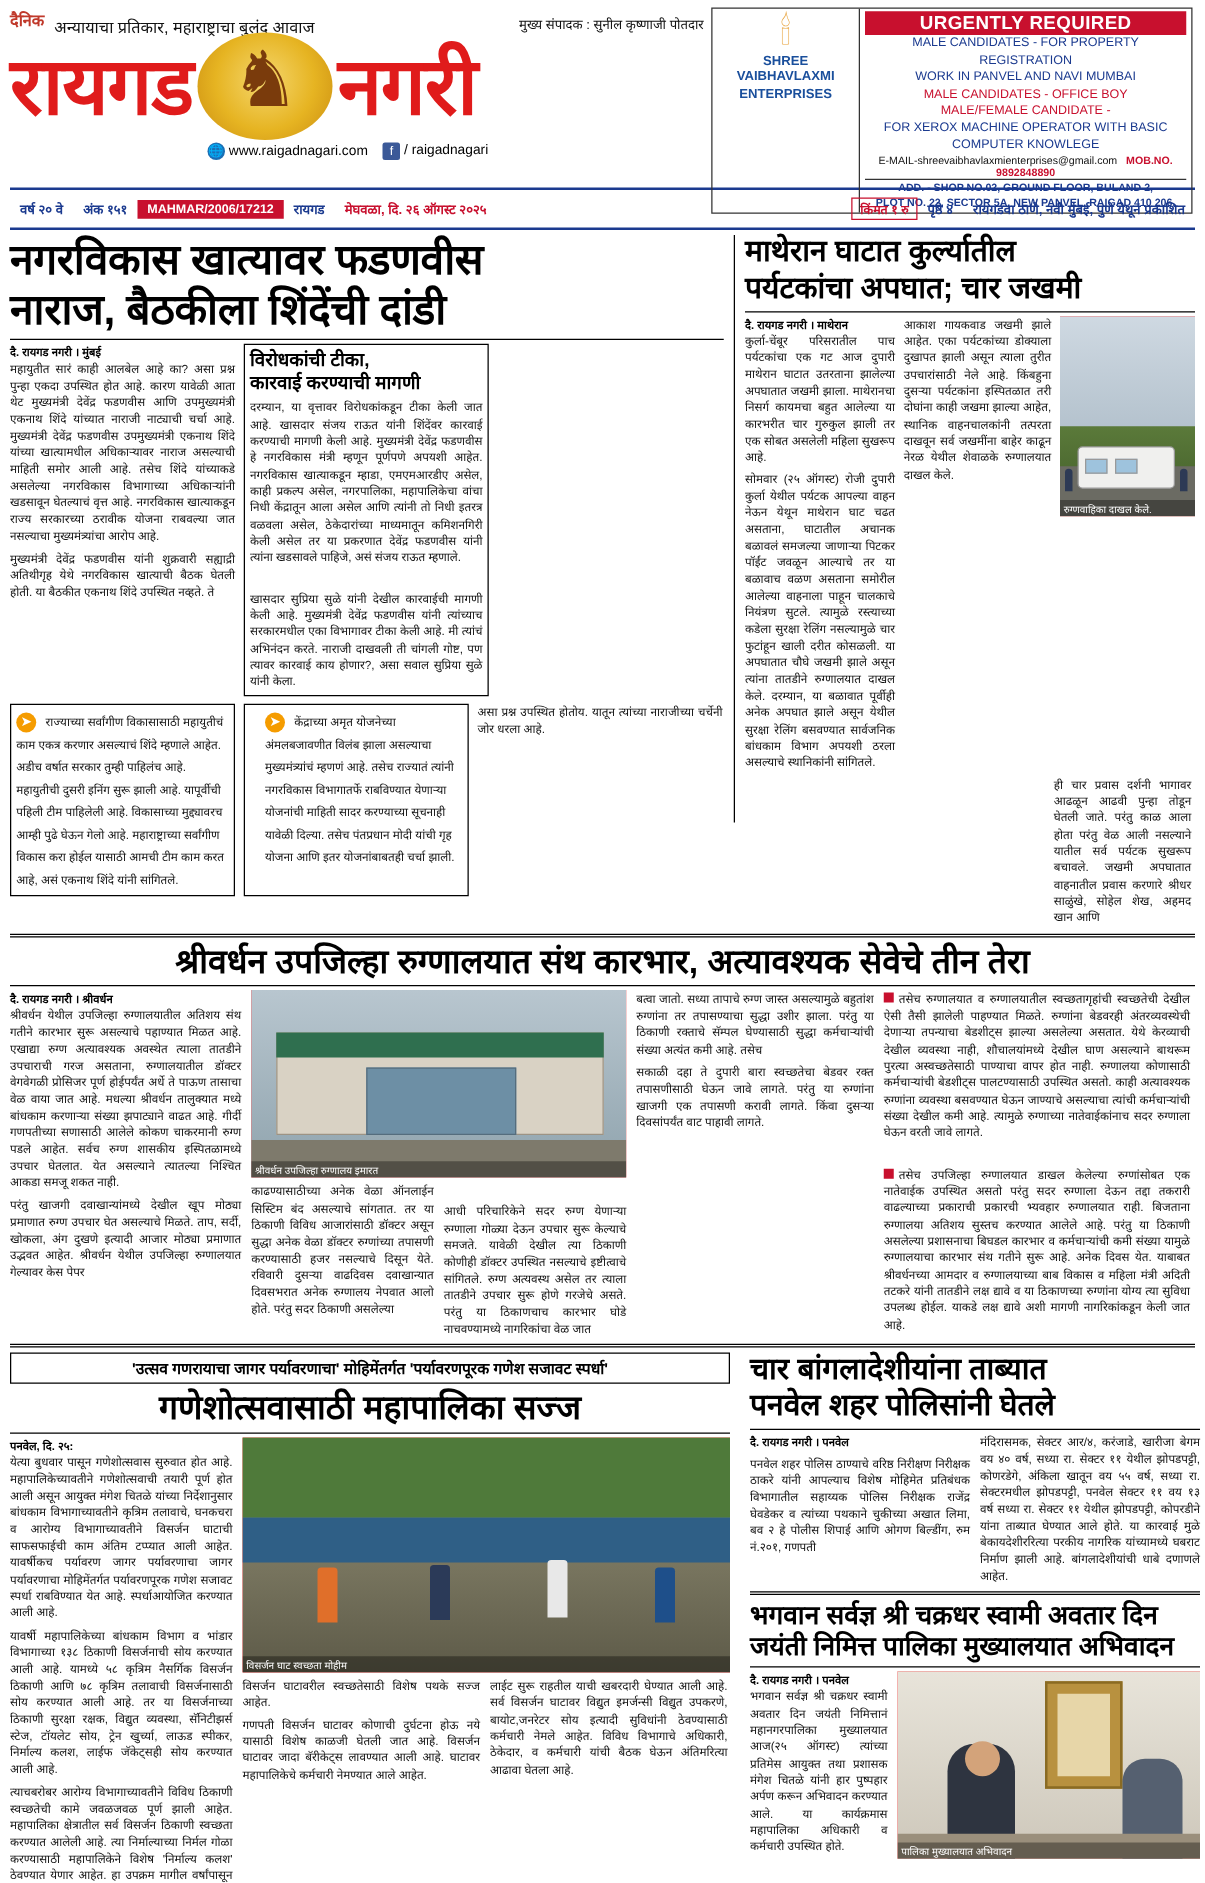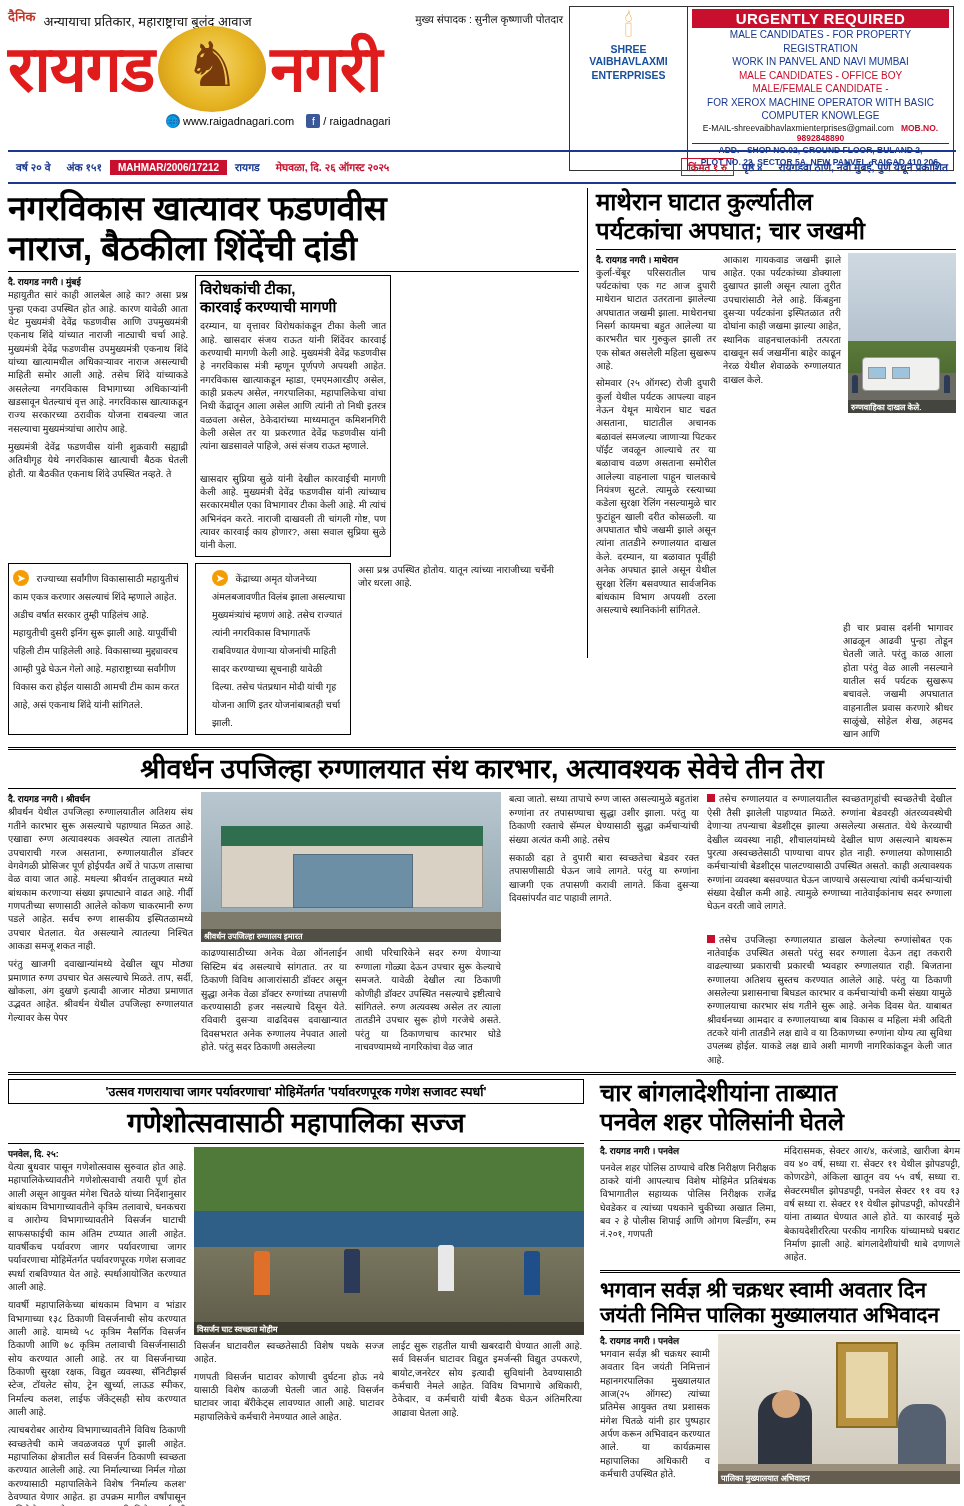--- a/index.html
+++ b/index.html
@@ -54,21 +54,21 @@
 
   hr.rule { border:0; border-top:1px solid #000; margin:3px 0; }
   .dbl { border-top:3px double #000; margin:4px 0; }
 
   
   .hl1 { font-size:34px; font-weight:bold; line-height:1.18; letter-spacing:-.3px; }
   .hl2 { font-size:24px; font-weight:bold; line-height:1.2; }
   .hl3 { font-size:27px; font-weight:bold; line-height:1.18; }
   .body { font-size:9.4px; line-height:1.42; text-align:justify; color:#111; }
   .byline { font-size:9px; font-weight:bold; }
-  .photo { background:#ef4444; position:relative; overflow:hidden;font-weight:bold; }
+  .photo { background:#ef4444; position:relative; overflow:hidden; }
   .photo .cap { position:absolute; bottom:0; left:0; right:0; font-size:8px; background:rgba(0,0,0,.35); color:#fff; padding:1px 3px;}
 
   
   .cols { display:flex; gap:8px; }
   .sep { width:1px; background:#000; }
 
   .boxed { border:1px solid #000; padding:4px; }
   .boxhead { font-size:15px; font-weight:bold; line-height:1.2; margin-bottom:3px; }
   .circled { display:inline-block; width:16px; height:16px; border-radius:50%; background:#f59c00; color:#fff; font-size:11px; text-align:center; line-height:16px; margin-right:3px;}
   .sqmark { display:inline-block; width:8px; height:8px; background:#c8102e; margin-right:4px; }
@@ -165,21 +165,21 @@
             <div class="body" style="margin-top:19px;">खासदार सुप्रिया सुळे यांनी देखील कारवाईची मागणी केली आहे. मुख्यमंत्री देवेंद्र फडणवीस यांनी त्यांच्याच सरकारमधील एका विभागावर टीका केली आहे. मी त्यांचं अभिनंदन करते. नाराजी दाखवली ती चांगली गोष्ट, पण त्यावर कारवाई काय होणार?, असा सवाल सुप्रिया सुळे यांनी केला.</div>
           </div>
         </div>
       </div>
 
       <div class="cols" style="gap:7px;margin-top:6px;">
         <div style="width:180px;" class="boxed">
           <span class="circled">➤</span>
           <span class="body">राज्याच्या सर्वांगीण विकासासाठी महायुतीचं काम एकत्र करणार असल्याचं शिंदे म्हणाले आहेत. अडीच वर्षात सरकार तुम्ही पाहिलंच आहे. महायुतीची दुसरी इनिंग सुरू झाली आहे. यापूर्वीची पहिली टीम पाहिलेली आहे. विकासाच्या मुद्द्यावरच आम्ही पुढे घेऊन गेलो आहे. महाराष्ट्राच्या सर्वांगीण विकास करा होईल यासाठी आमची टीम काम करत आहे, असं एकनाथ शिंदे यांनी सांगितले.</span>
         </div>
-        <div style="width:156px;padding-left:16px;" class="boxed">
+        <div style="width:180px;padding-left:16px;" class="boxed">
           <span class="circled">➤</span>
           <span class="body">केंद्राच्या अमृत योजनेच्या अंमलबजावणीत विलंब झाला असल्याचा मुख्यमंत्र्यांचं म्हणणं आहे. तसेच राज्यातं त्यांनी नगरविकास विभागातर्फे राबविण्यात येणाऱ्या योजनांची माहिती सादर करण्याच्या सूचनाही यावेळी दिल्या. तसेच पंतप्रधान मोदी यांची गृह योजना आणि इतर योजनांबाबतही चर्चा झाली.</span>
         </div>
         <div style="width:196px;">
           <div class="body">असा प्रश्न उपस्थित होतोय. यातून त्यांच्या नाराजीच्या चर्चेनी जोर धरला आहे.</div>
         </div>
       </div>
     </div>
 
     <div class="sep" style="height:470px"></div>
@@ -237,21 +237,21 @@
           <div class="ph-bld" style="left:20px;top:34px;width:262px;height:82px;background:#d9d2c4;border:1px solid #9c9384"></div>
           <div style="position:absolute;left:20px;top:34px;width:262px;height:20px;background:#2f6f4f"></div>
           <div style="position:absolute;left:92px;top:62px;width:120px;height:54px;background:#6d8fa5;border:1px solid #556d7d"></div>
           <div style="position:absolute;left:0;right:0;bottom:0;height:30px;background:#7e7a6c"></div>
           <div class="cap">श्रीवर्धन उपजिल्हा रुग्णालय इमारत</div>
         </div>
         <div class="cols" style="gap:8px;margin-top:4px;">
           <div style="width:146px;">
             <div class="body">काढण्यासाठीच्या अनेक वेळा ऑनलाईन सिस्टिम बंद असल्याचे सांगतात. तर या ठिकाणी विविध आजारांसाठी डॉक्टर असून सुद्धा अनेक वेळा डॉक्टर रुग्णांच्या तपासणी करण्यासाठी हजर नसल्याचे दिसून येते. रविवारी दुसऱ्या वाढदिवस दवाखान्यात दिवसभरात अनेक रुग्णालय नेपवात आलो होते. परंतु सदर ठिकाणी असलेल्या</div>
           </div>
-          <div style="width:146px;">
+          <div style="width:146px;margin-top:16px;">
             <div class="body">आधी परिचारिकेने सदर रुग्ण येणाऱ्या रुग्णाला गोळ्या देऊन उपचार सुरू केल्याचे समजते. यावेळी देखील त्या ठिकाणी कोणीही डॉक्टर उपस्थित नसल्याचे इष्टीत्वाचे सांगितले. रुग्ण अत्यवस्थ असेल तर त्याला तातडीने उपचार सुरू होणे गरजेचे असते. परंतु या ठिकाणचाच कारभार घोडे नाचवण्यामध्ये नागरिकांचा वेळ जात</div>
           </div>
         </div>
       </div>
       <div style="width:190px;">
         <div class="body">बत्वा जातो. सध्या तापाचे रुग्ण जास्त असल्यामुळे बहुतांश रुग्णांना तर तपासण्याचा सुद्धा उशीर झाला. परंतु या ठिकाणी रक्ताचे सॅम्पल घेण्यासाठी सुद्धा कर्मचाऱ्यांची संख्या अत्यंत कमी आहे. तसेच</div>
         <div class="body" style="margin-top:5px">सकाळी दहा ते दुपारी बारा स्वच्छतेचा बेडवर रक्त तपासणीसाठी घेऊन जावे लागते. परंतु या रुग्णांना खाजगी एक तपासणी करावी लागते. किंवा दुसऱ्या दिवसांपर्यंत वाट पाहावी लागते.</div>
       </div>
       <div style="width:245px;">
         <div class="body">

